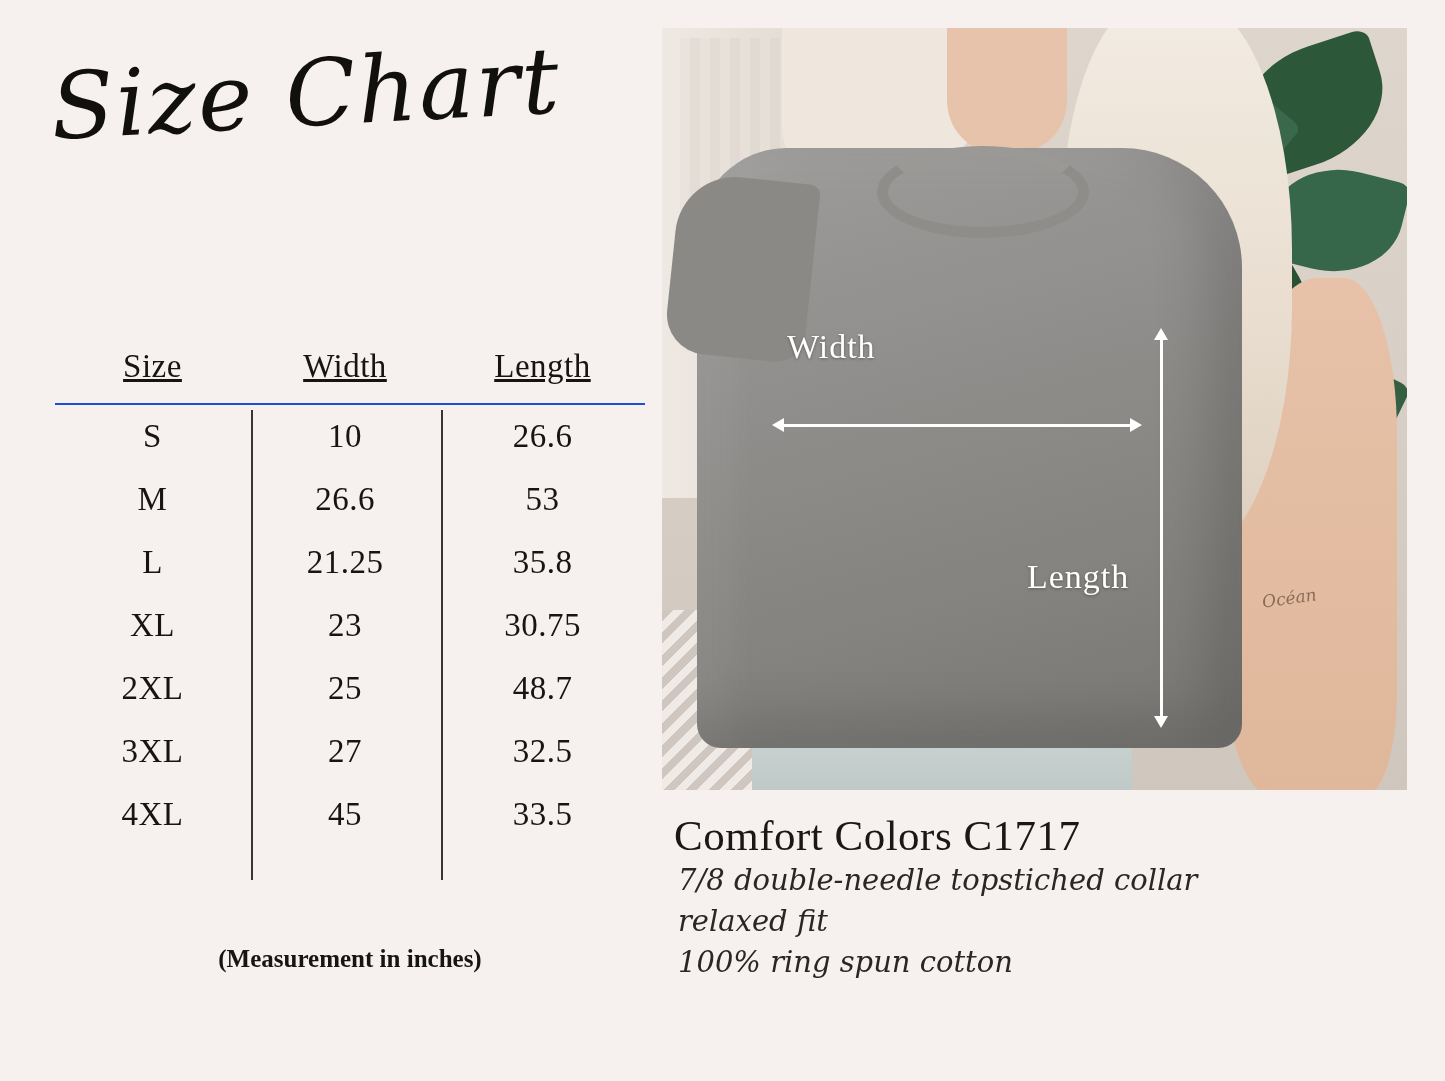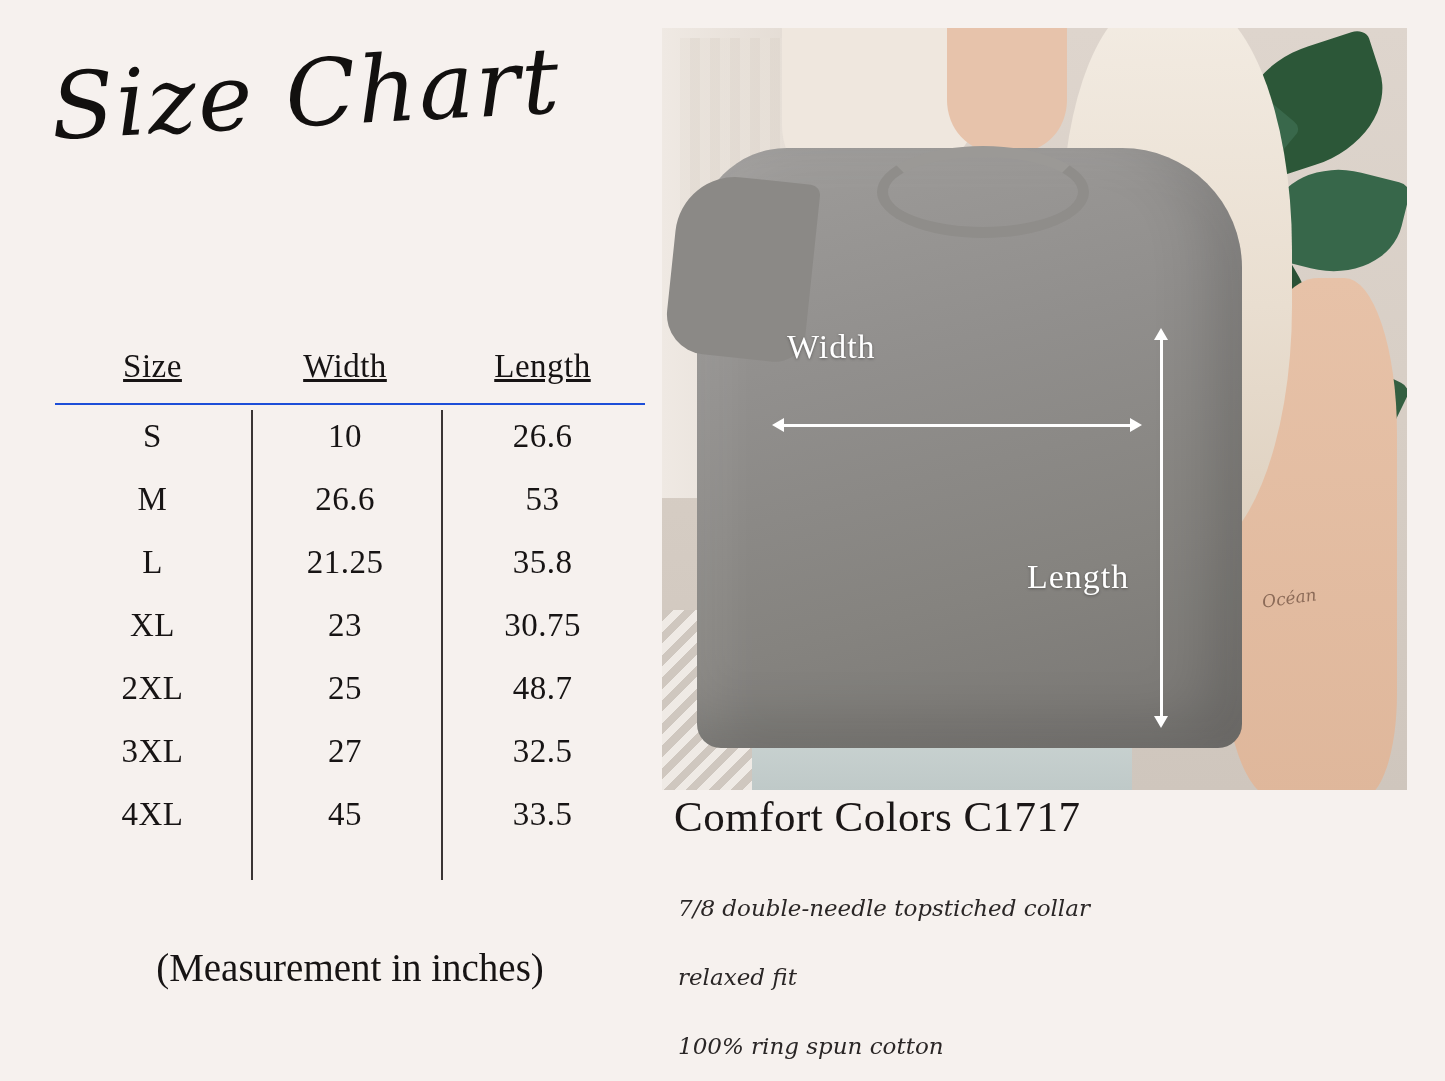--- a/index.html
+++ b/index.html
@@ -91,22 +91,23 @@
   .vline.v1 { left: 196px; }
   .vline.v2 { left: 386px; }
 
   .measure-note {
     position: absolute;
     left: 55px;
     top: 945px;
     width: 590px;
     text-align: center;
     font-family: "Liberation Serif", serif;
-    font-size: 39px;
+    font-size: 25px;
     color: #171414;
+    font-weight: bold;
   }
 
   
   .right-col {
     position: absolute;
     left: 660px;
     top: 0;
     width: 785px;
     height: 1081px;
   }
@@ -276,40 +277,39 @@
     width: 0; height: 0;
     border-left: 7px solid transparent;
     border-right: 7px solid transparent;
   }
   .arrow-v:before { top: -10px; border-bottom: 12px solid #fff; }
   .arrow-v:after { bottom: -10px; border-top: 12px solid #fff; }
 
   .product-name {
     position: absolute;
     left: 14px;
-    top: 792px;
+    top: 811px;
     font-family: "Liberation Serif", serif;
     font-size: 43px;
     color: #1b1717;
     letter-spacing: 0.5px;
   }
   .specs {
     position: absolute;
     left: 18px;
     top: 860px;
     width: 760px;
   }
   .specs div {
     font-family: "DejaVu Serif", serif;
     font-style: italic;
-    font-size: 23px;
+    font-size: 29px;
     line-height: 41px;
     color: #2a2626;
     white-space: nowrap;
-    margin-top: 28px;
   }
 </style>
 </head>
 <body>
 
 <div class="page">
 
   <div class="left-col">
 
     <div class="title">Size Chart</div>

